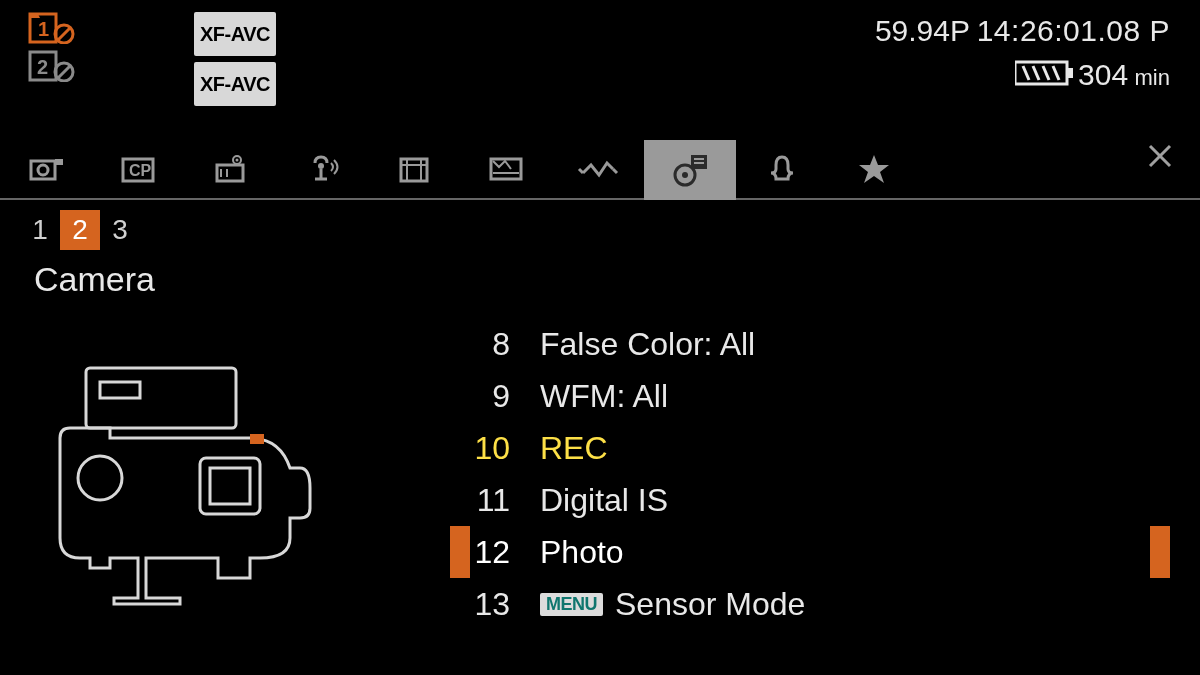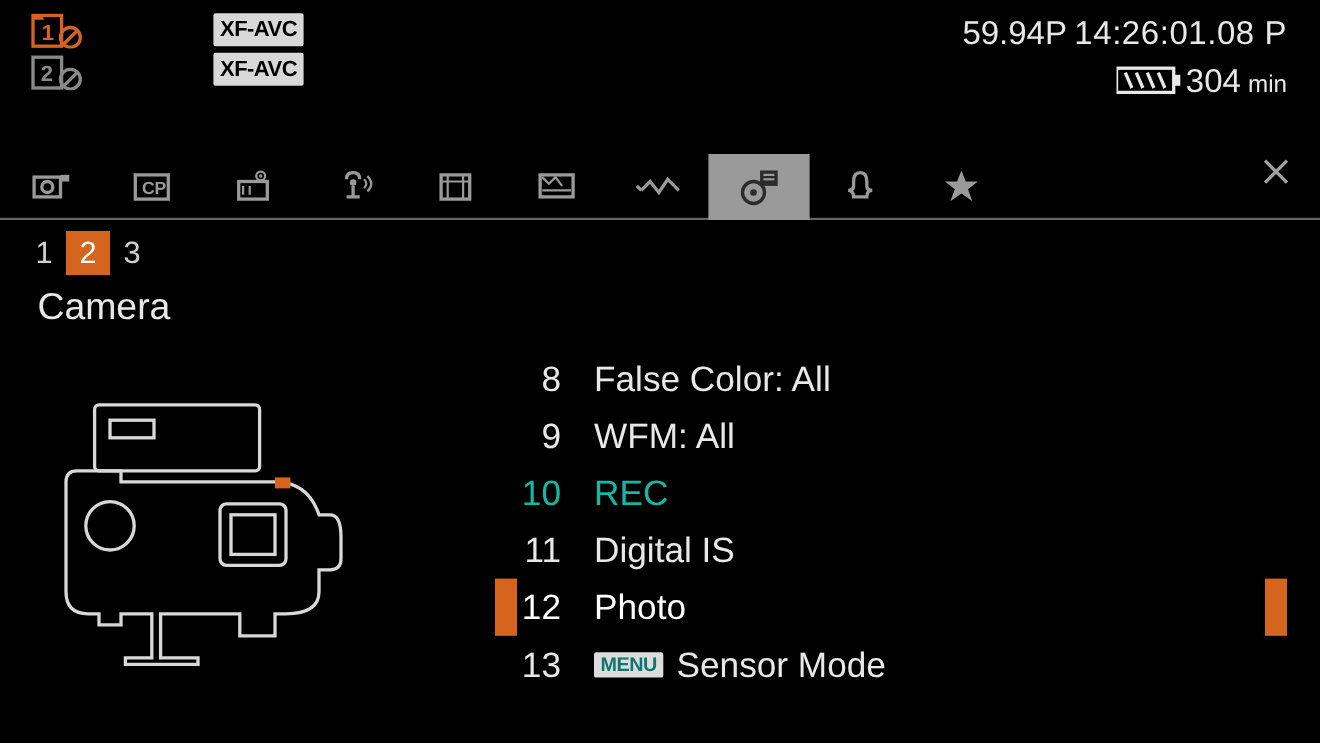--- a/index.html
+++ b/index.html
@@ -30,21 +30,21 @@
   .codec-badges {
     position: absolute;
     left: 194px; top: 12px;
     display: flex; flex-direction: column; gap: 6px;
   }
   .codec {
     background: #d8d8d8;
     color: #000;
     font-weight: bold;
     font-size: 20px;
-    width: 82px; height: 30px;
+    width: 82px; height: 44px;
     display: flex; align-items: center; justify-content: center;
     border-radius: 2px;
     letter-spacing: -0.5px;
   }
   .top-right {
     position: absolute;
     right: 30px; top: 14px;
     text-align: right;
   }
   .fps { font-size: 30px; position: absolute; right: 200px; top: 0; white-space: nowrap; }
@@ -112,21 +112,21 @@
     display: flex; flex-direction: column;
   }
   .row {
     display: flex; align-items: center;
     height: 52px;
     font-size: 32px;
     position: relative;
   }
   .row .num { width: 90px; text-align: right; padding-right: 30px; }
   .row .lbl { flex: 1; display: flex; align-items: center; gap: 12px; }
-  .row.dim { color: #14b8a6; }
+  .row.dim { color: #fde047; }
   .row.selected .bracket-l, .row.selected .bracket-r {
     width: 20px; height: 52px; background: #d5641f;
   }
   .row.selected .bracket-l { position: absolute; left: 0; top: 0; }
   .row.selected .bracket-r { position: absolute; right: 0; top: 0; }
   .row.selected { color: #fff; }
   .menu-badge {
     background: #dcdcdc; color: #0f766e;
     font-size: 18px; font-weight: bold;
     padding: 1px 6px; border-radius: 2px;

